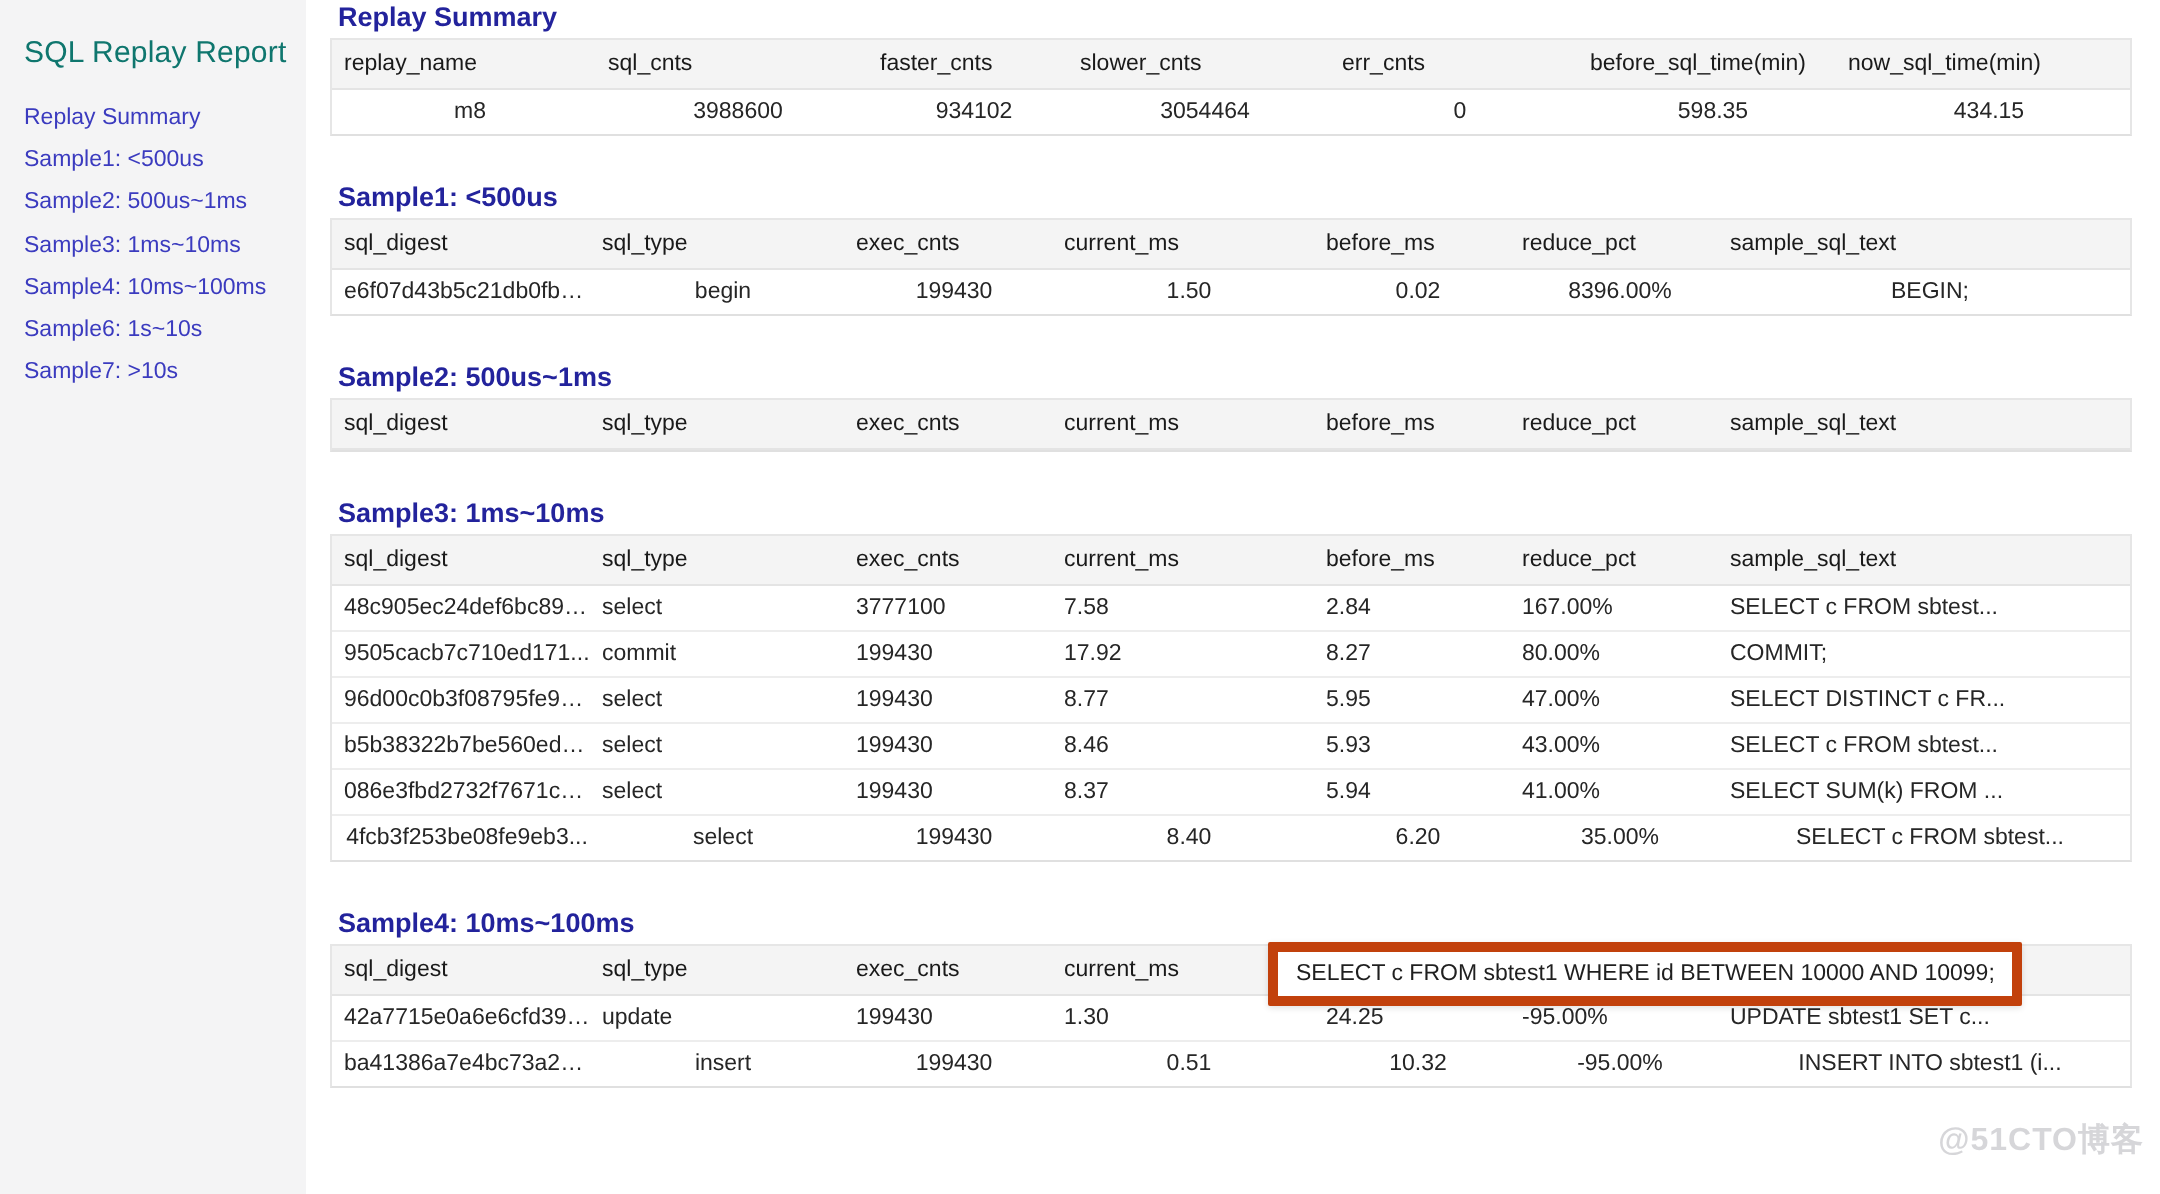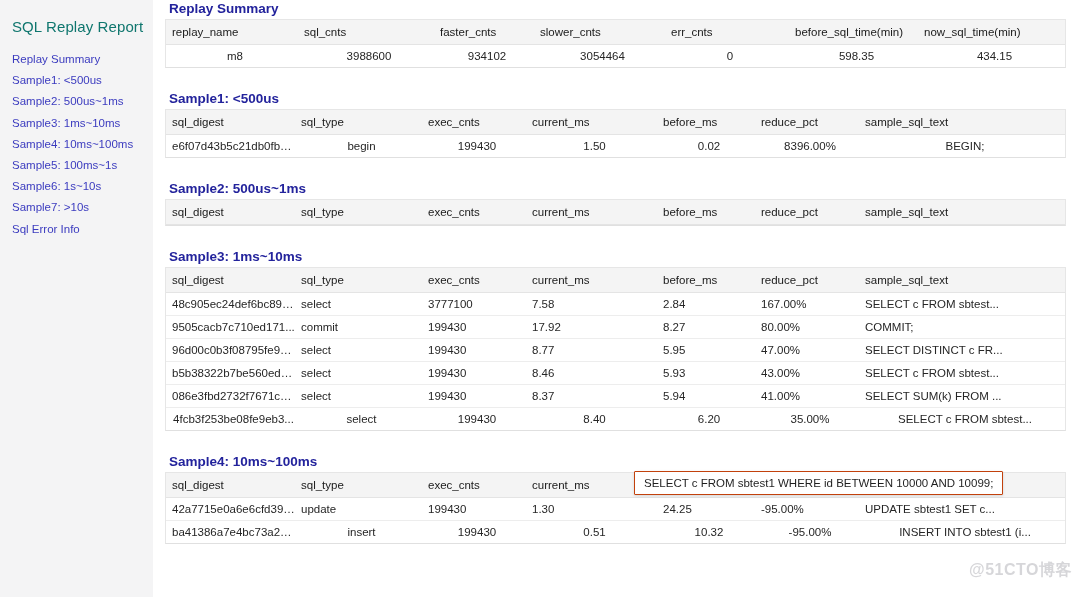--- a/index.html
+++ b/index.html
@@ -124,21 +124,21 @@
   .sample-table col.s5 { width: 104px; }
   .sample-table col.s6 { width: auto; }
   .spacer-md { height: 22px; }
 
   
   #sql-tooltip {
     position: absolute;
     left: 634px;
     top: 471px;
     background: #ffffff;
-    border: 1px solid #c2410c;
+    border: 5px solid #c2410c;
     box-shadow: 0 1px 3px rgba(0,0,0,0.12);
     padding: 5px 9px;
     font-size: 11.5px;
     color: #1f1f1f;
     white-space: nowrap;
     z-index: 30;
     border-radius: 1px;
   }
 
   
@@ -160,24 +160,22 @@
 
 <div id="app">
 
   <nav id="sidebar">
     <div id="sidebar-title">SQL Replay Report</div>
     <a class="side-link" href="#">Replay Summary</a>
     <a class="side-link" href="#">Sample1: &lt;500us</a>
     <a class="side-link" href="#">Sample2: 500us~1ms</a>
     <a class="side-link" href="#">Sample3: 1ms~10ms</a>
     <a class="side-link" href="#">Sample4: 10ms~100ms</a>
-    <a class="side-link" href="#">Sample5: 100ms~1s</a>
     <a class="side-link" href="#">Sample6: 1s~10s</a>
     <a class="side-link" href="#">Sample7: &gt;10s</a>
-    <a class="side-link" href="#">Sql Error Info</a>
   </nav>
 
   <main id="content">
 
     <section class="section">
       <h2 class="section-title">Replay Summary</h2>
       <div class="table-wrap">
         <table class="summary-table">
           <colgroup>
             <col class="c0">

